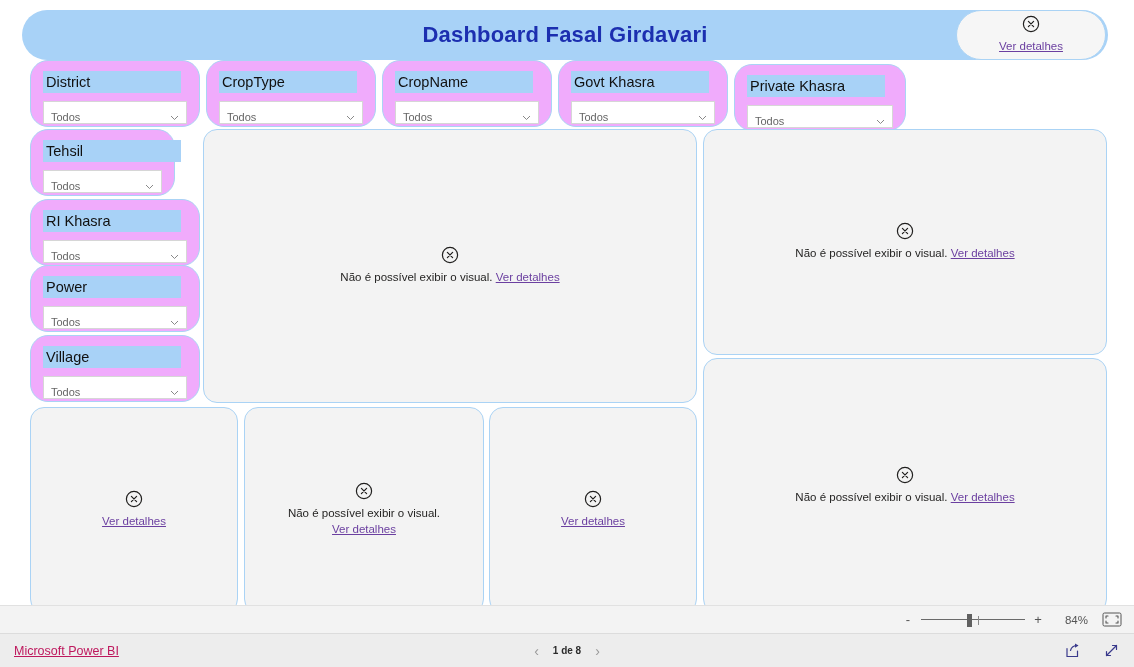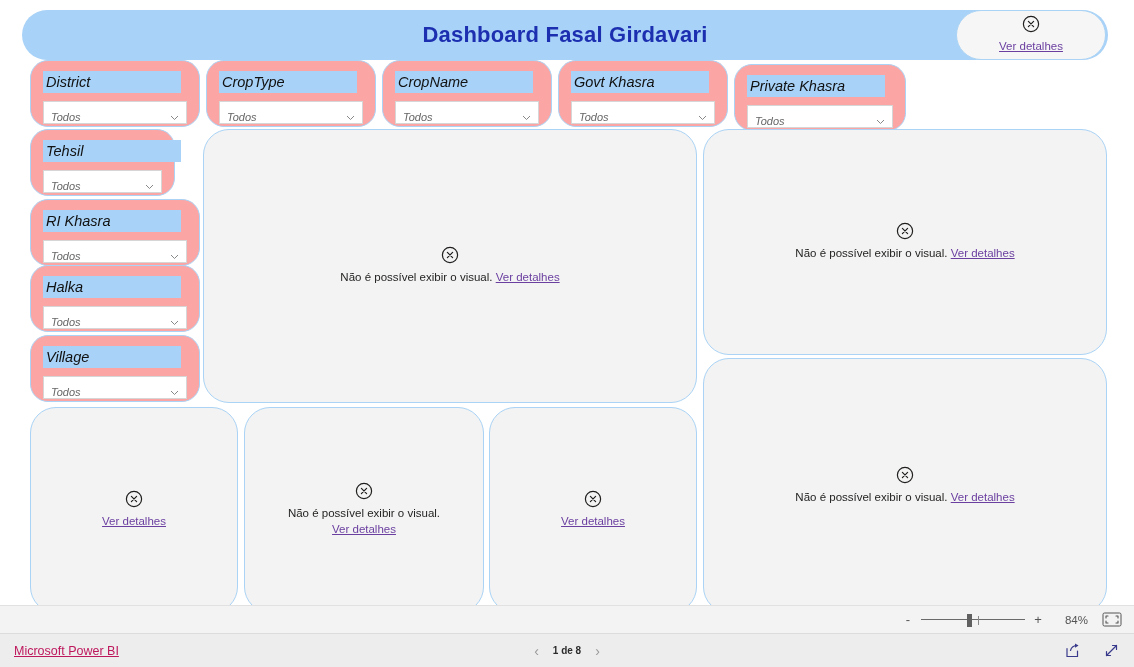--- a/index.html
+++ b/index.html
@@ -46,21 +46,21 @@
     color: #1C2FB0;
     letter-spacing: 0.2px;
     white-space: nowrap;
   }
 
   
   .tile {
     position: absolute;
     background: #F3F3F3;
     border: 1px solid #AAD3F5;
-    border-radius: 26px;
+    border-radius: 14px;
     display: flex;
     flex-direction: column;
     align-items: center;
     justify-content: center;
     text-align: center;
     overflow: hidden;
   }
   .tile.header-tile {
     background: #F6F6F6;
     border-radius: 26px;
@@ -89,25 +89,24 @@
     font-size: 11.5px;
     color: #6B3FA0;
     text-decoration: underline;
     cursor: pointer;
     line-height: 1.35;
   }
 
   
   .slicer {
     position: absolute;
-    background: #fca5a5;
+    background: #f0abfc;
     border: 1px solid #AAD3F5;
     border-radius: 18px;
     padding: 10px 12px 3px 12px;
-    font-style: italic;
   }
   .slicer-title {
     display: inline-block;
     background: #A8D2F7;
     color: #111111;
     font-size: 14.5px;
     line-height: 20px;
     padding: 1px 4px 1px 3px;
     white-space: nowrap;
     margin-bottom: 8px;
@@ -354,21 +353,21 @@
         <span class="slicer-dd-value">Todos</span>
         <span class="chev">
           <svg width="11" height="11" viewBox="0 0 11 11">
               <path d="M2 4 L5.5 7.5 L9 4" fill="none" stroke="currentColor" stroke-width="1"></path>
             </svg>
         </span>
       </div>
     </div>
 
     <div class="slicer" style="left:30px; top:257px; width:170px; height:67px;">
-      <div class="slicer-title">Halka</div>
+      <div class="slicer-title">Power</div>
       <div class="slicer-dd">
         <span class="slicer-dd-value">Todos</span>
         <span class="chev">
           <svg width="11" height="11" viewBox="0 0 11 11">
               <path d="M2 4 L5.5 7.5 L9 4" fill="none" stroke="currentColor" stroke-width="1"></path>
             </svg>
         </span>
       </div>
     </div>
 

